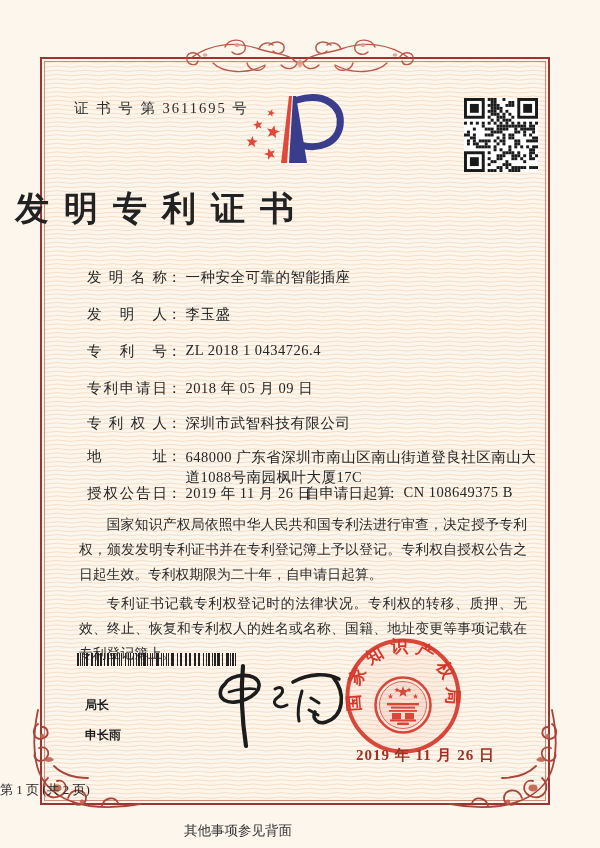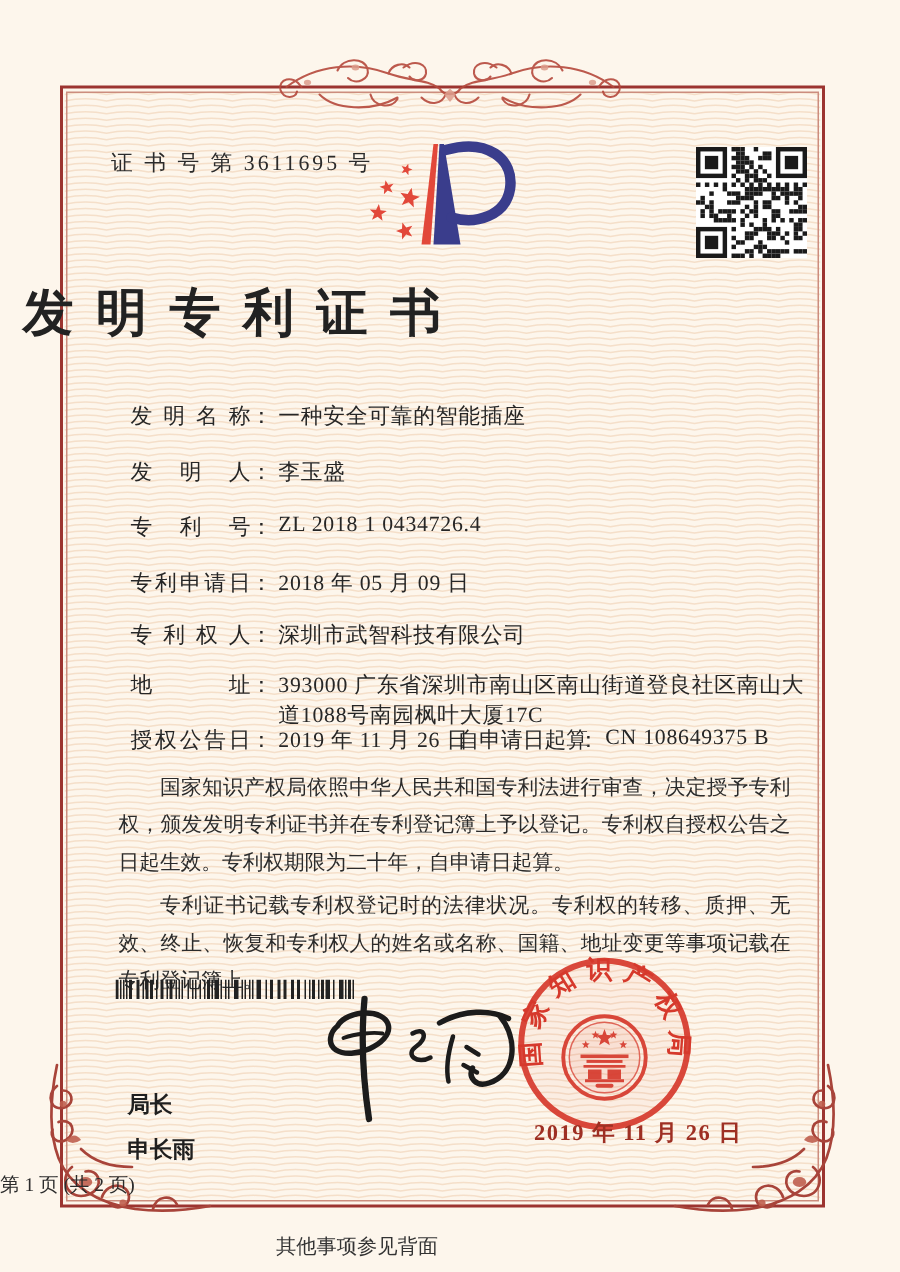--- a/index.html
+++ b/index.html
@@ -25,21 +25,21 @@
   .flabel{display:inline-block;width:80px;text-align:justify;text-align-last:justify;vertical-align:top;}
   .fcolon{display:inline-block;vertical-align:top;}
   .fvalue{display:inline-block;margin-left:4px;vertical-align:top;letter-spacing:.5px;}
   .fvalue.wrap{white-space:normal;width:352px;line-height:20px;}
   .grant-no-cell{position:absolute;left:218px;top:0;}
   
   .body-text{position:absolute;left:75px;top:508px;width:456px;font-size:13.8px;line-height:25px;color:#2b2b2b;text-align:justify;}
   .body-text p{margin:4px;text-indent:2em;}
   
   .barcode{position:absolute;left:77px;top:653px;width:160px;height:13px;}
-  .signer{position:absolute;left:85px;top:722px;font-family:"Liberation Sans","DejaVu Sans",sans-serif;font-weight:700;color:#1f1f1f;font-size:15px;line-height:30px;}
+  .signer{position:absolute;left:85px;top:690px;font-family:"Liberation Sans","DejaVu Sans",sans-serif;font-weight:700;color:#1f1f1f;font-size:12px;line-height:30px;}
   .signature{position:absolute;left:205px;top:658px;width:145px;height:95px;}
   .seal{position:absolute;left:344px;top:637px;width:118px;height:118px;}
   .seal-ring-text{font-size:17px;font-weight:700;letter-spacing:7px;fill:#d6392c;font-family:"Liberation Serif","DejaVu Serif",serif;}
   .seal-date{position:absolute;left:356px;top:746px;width:120px;font-size:15px;font-weight:700;color:#9e2f23;letter-spacing:1px;white-space:nowrap;}
   .page-num{position:absolute;left:0;top:781px;width:600px;text-align:left;font-size:13px;color:#2b2b2b;}
   .back-note{position:absolute;left:0;top:822px;width:476px;text-align:center;font-size:13.5px;color:#333;}
 </style>
 </head>
 <body>
 
@@ -360,21 +360,21 @@
     <div class="frow" style="top:82px">
       <span class="flabel">专利号</span><span class="fcolon">：</span><span class="fvalue">ZL 2018 1 0434726.4</span>
     </div>
     <div class="frow" style="top:119px">
       <span class="flabel">专利申请日</span><span class="fcolon">：</span><span class="fvalue">2018 年 05 月 09 日</span>
     </div>
     <div class="frow" style="top:154px">
       <span class="flabel">专利权人</span><span class="fcolon">：</span><span class="fvalue">深圳市武智科技有限公司</span>
     </div>
     <div class="frow" style="top:187px">
-      <span class="flabel">地址</span><span class="fcolon">：</span><span class="fvalue wrap">393000 广东省深圳市南山区南山街道登良社区南山大道1088号南园枫叶大厦17C</span>
+      <span class="flabel">地址</span><span class="fcolon">：</span><span class="fvalue wrap">648000 广东省深圳市南山区南山街道登良社区南山大道1088号南园枫叶大厦17C</span>
     </div>
     <div class="frow" style="top:224px">
       <span class="flabel">授权公告日</span><span class="fcolon">：</span><span class="fvalue">2019 年 11 月 26 日</span>
       <span class="grant-no-cell"><span class="flabel">自申请日起算</span><span class="fcolon">：</span><span class="fvalue">CN 108649375 B</span></span>
     </div>
   </div>
 
   <div class="body-text">
     <p>国家知识产权局依照中华人民共和国专利法进行审查，决定授予专利权，颁发发明专利证书并在专利登记簿上予以登记。专利权自授权公告之日起生效。专利权期限为二十年，自申请日起算。</p>
     <p>专利证书记载专利权登记时的法律状况。专利权的转移、质押、无效、终止、恢复和专利权人的姓名或名称、国籍、地址变更等事项记载在专利登记簿上。</p>

